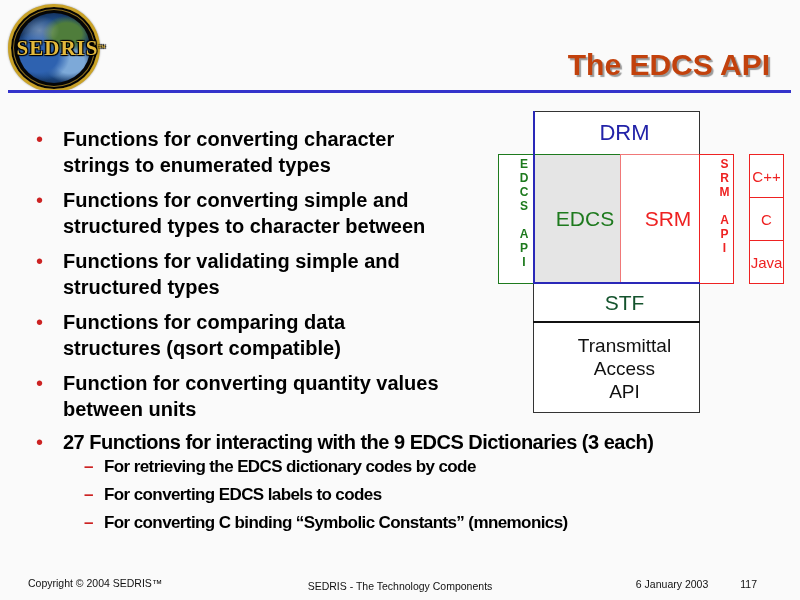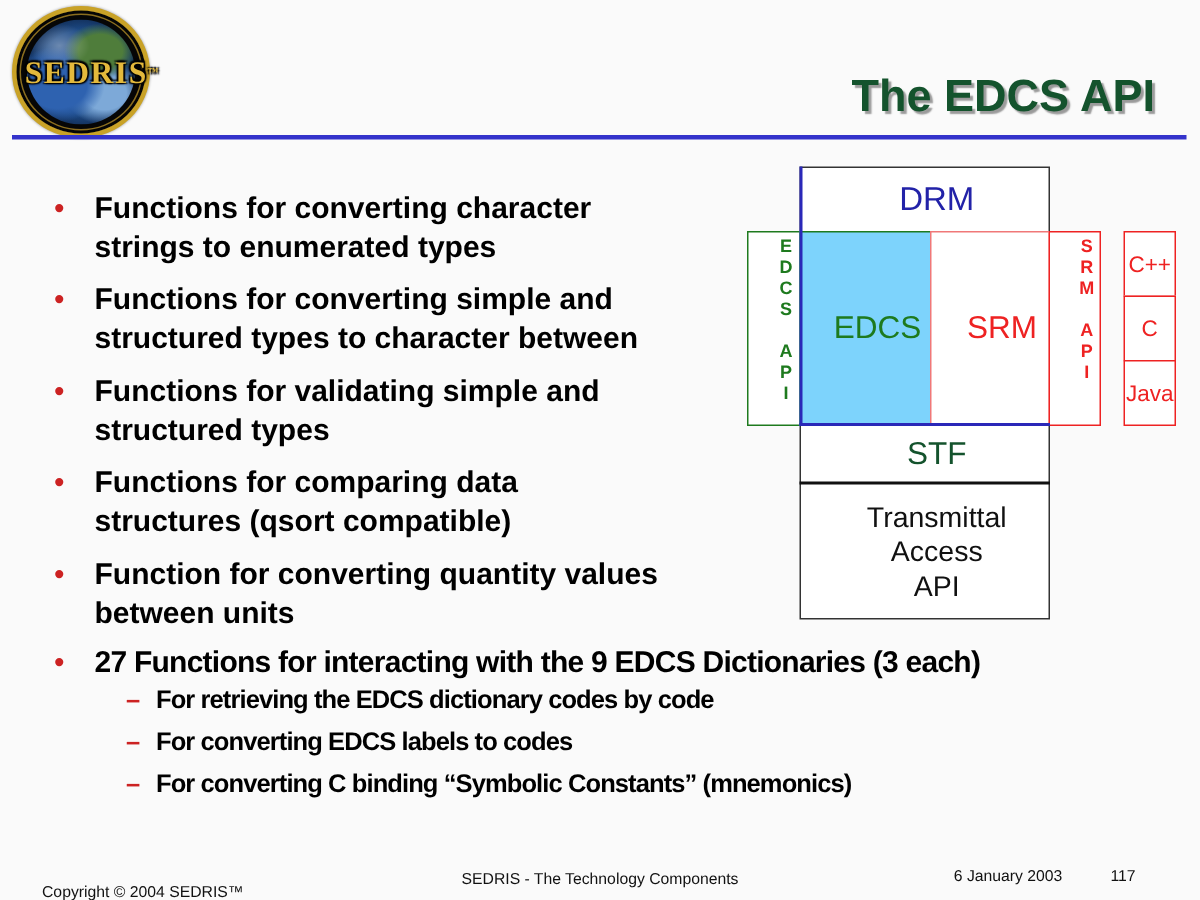--- a/index.html
+++ b/index.html
@@ -31,21 +31,21 @@
     font-family:"Liberation Serif", serif; font-weight:bold; font-size:21px;
     color:#E3B93C; letter-spacing:1px;
     text-shadow:1px 1px 1px #000, -1px -1px 1px #000, 1px -1px 1px #000, -1px 1px 1px #000;
     margin-left:15px;
   }
   .logo-tm { font-size:7px; vertical-align:sub; color:#E3B93C; }
 
   
   .title {
     position:absolute; top:48px; right:30px; margin:0;
-    font-size:30px; font-weight:bold; color:#14532d;
+    font-size:30px; font-weight:bold; color:#c2410c;
     text-shadow:2px 2px 1px #9a9a9a;
   }
   .title-rule { position:absolute; left:8px; top:90px; width:783px; height:3px; background:#3433CB; }
 
   
   .bullets { position:absolute; left:36px; top:126px; width:460px; }
   .bullet { display:flex; margin-bottom:9px; }
   .dot { width:27px; flex:0 0 27px; color:#CC2222; font-size:20px; line-height:26px; }
   .btext { font-weight:bold; font-size:20px; line-height:26px; white-space:pre-line; }
 
@@ -62,40 +62,40 @@
   .outer-box   { left:533px; top:111px; width:167px; height:302px; border:1px solid #333; background:#fff; }
   .drm-label   { left:533px; top:111px; width:167px; height:44px; display:flex; align-items:center; justify-content:center;
                  color:#2222A8; font-size:22px; }
   .stf-label   { left:533px; top:284px; width:167px; height:37px; display:flex; align-items:center; justify-content:center;
                  color:#14532d; font-size:21px; }
   .stf-divider { left:533px; top:321px; width:167px; height:2px; background:#111; }
   .transmittal { left:533px; top:323px; width:167px; height:90px; display:flex; align-items:center; justify-content:center;
                  text-align:center; color:#111; font-size:19px; line-height:23px; white-space:pre-line; }
 
   .edcs-api-box { left:498px; top:154px; width:36px; height:130px; border:1px solid #1E7A1E; background:#fff; }
-  .edcs-box     { left:533px; top:154px; width:88px; height:130px; border:1px solid #1E7A1E; background:#7dd3fc;
+  .edcs-box     { left:533px; top:154px; width:88px; height:130px; border:1px solid #1E7A1E; background:#e5e5e5;
                   display:flex; align-items:center; justify-content:center; color:#1E7A1E; font-size:21px; }
   .srm-box      { left:620px; top:154px; width:80px; height:130px; border:1px solid #F07878; background:#fff;
                   display:flex; align-items:center; justify-content:center; color:#EE2222; font-size:21px; }
   .srm-api-box  { left:699px; top:154px; width:35px; height:130px; border:1px solid #EE2222; background:#fff; }
   .vtext { width:100%; height:100%; padding-top:2px; box-sizing:border-box; text-align:center;
            font-size:12px; font-weight:bold; line-height:14px; white-space:pre-line; }
   .vtext.green { color:#1E7A1E; }
   .vtext.red   { color:#EE2222; }
 
   .langs { left:733px; top:154px; width:51px; height:130px; }
   .lang-cell { box-sizing:border-box; height:44px; margin-top:-1px; border:1px solid #EE2222; background:#fff;
                display:flex; align-items:center; justify-content:center; color:#EE2222; font-size:15px; }
   .lang-cell:first-child { margin-top:0; }
 
   .blue-overlay { left:533px; top:111px; width:167px; height:173px;
                   border-left:2px solid #2A28B8; border-bottom:2px solid #2A28B8; pointer-events:none; }
 
   
-  .f-left   { position:absolute; left:28px;  top:577px; font-size:10.5px; color:#111;margin-top:12px; }
+  .f-left   { position:absolute; left:28px;  top:577px; font-size:10.5px; color:#111; }
   .f-center { position:absolute; left:0; width:100%; text-align:center; top:580px; font-size:10.5px; color:#111; }
   .f-right  { position:absolute; right:43px; top:578px; font-size:10.5px; color:#111; display:flex; gap:32px; }
 </style>
 </head>
 <body>
 
 <div class="slide">
 
   <div class="logo">
     <div class="logo-earth"></div>

